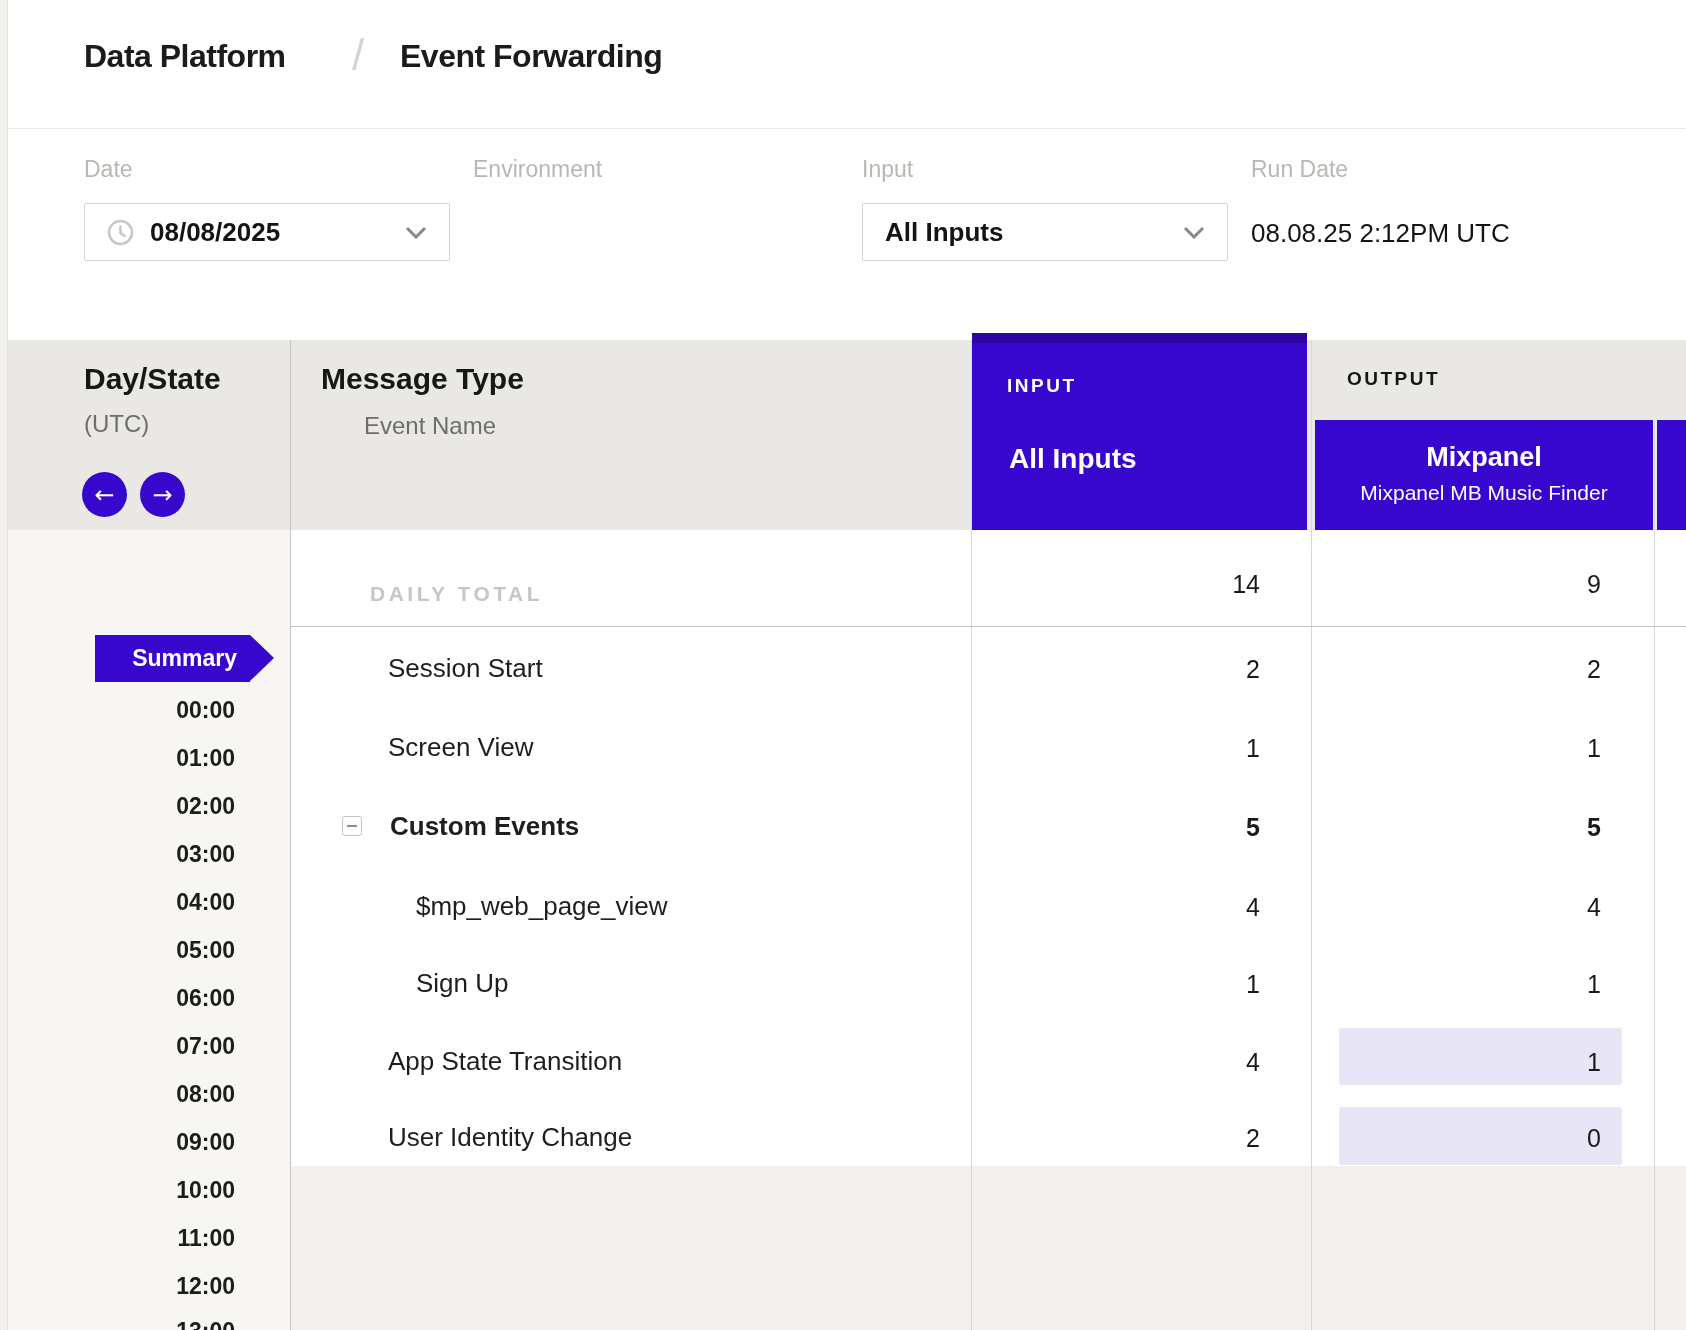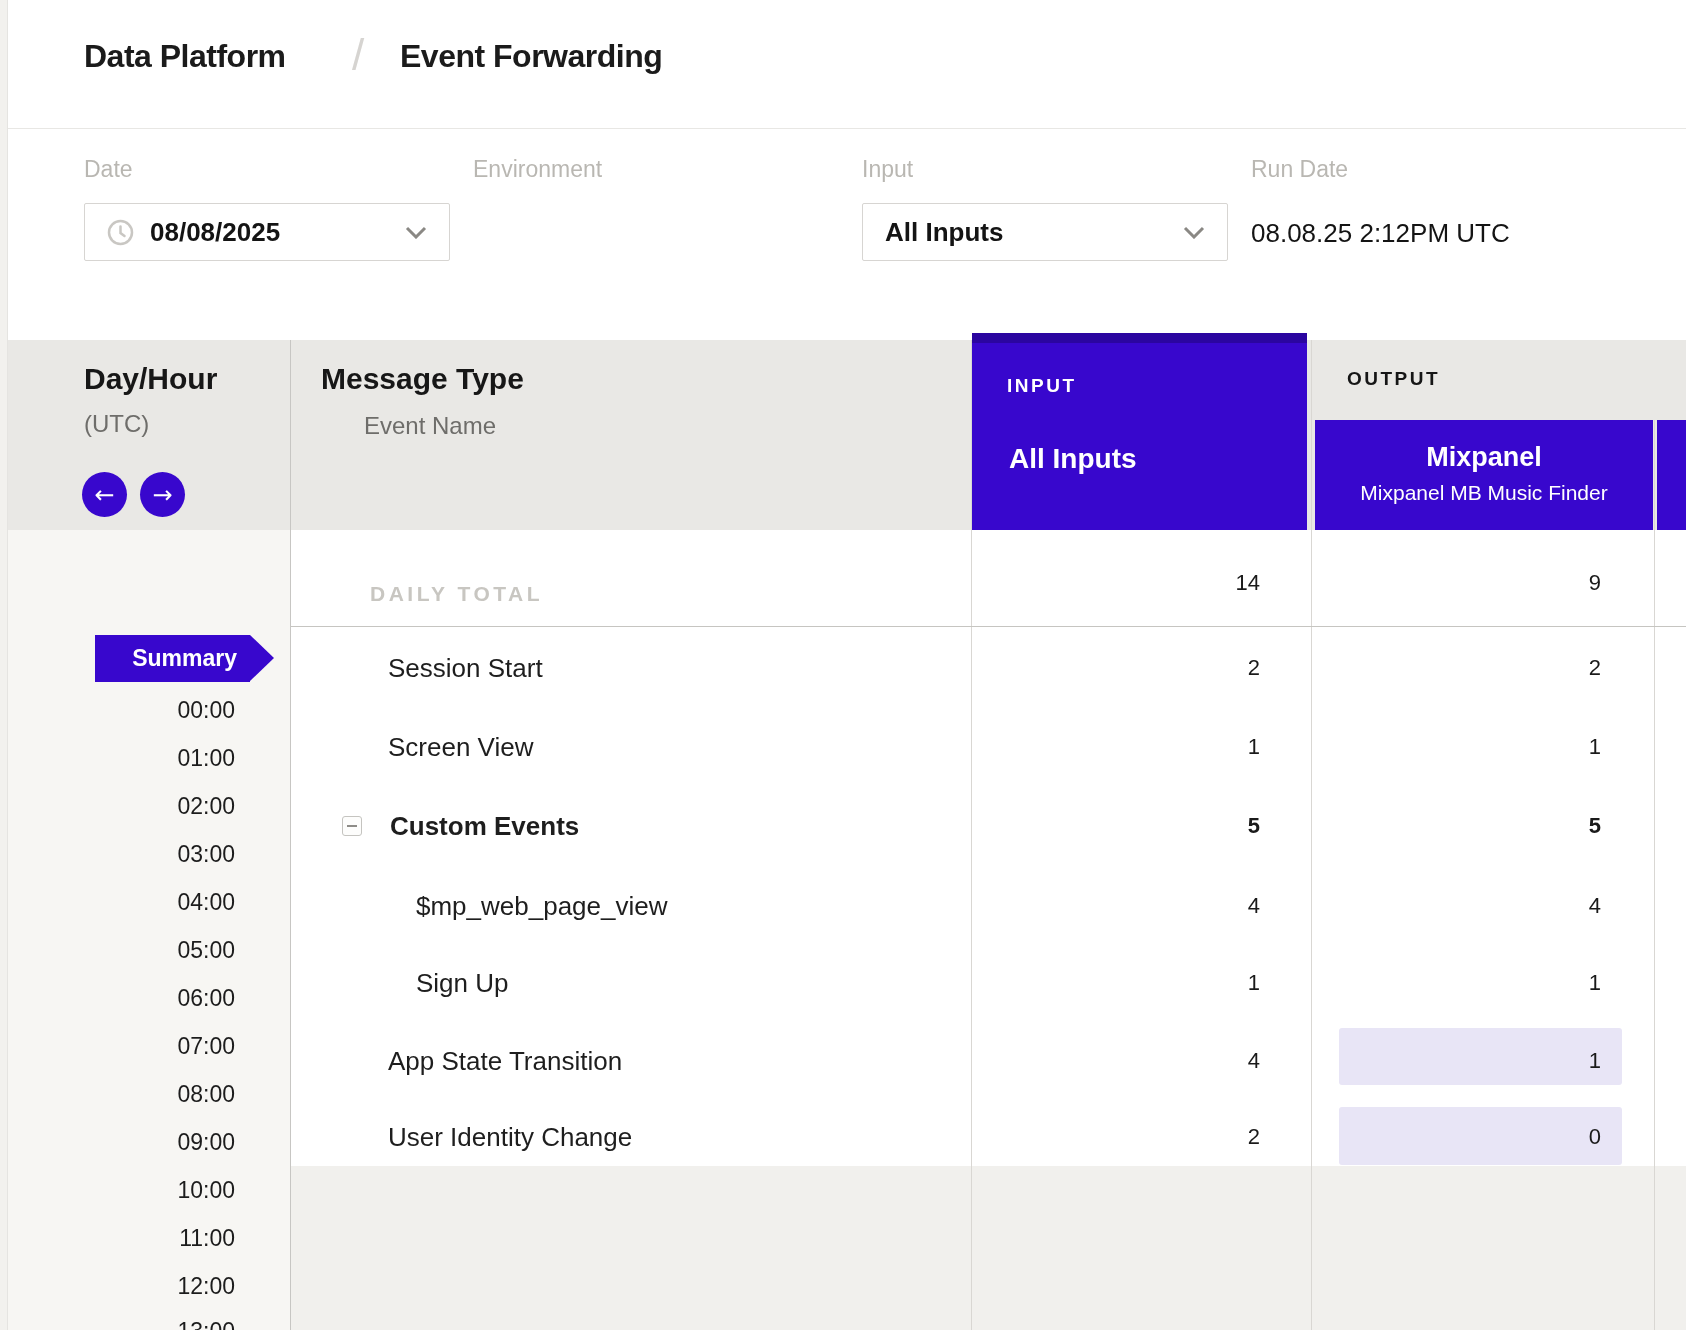--- a/index.html
+++ b/index.html
@@ -53,21 +53,21 @@
   .input-block .conn-name { position:absolute; left:37px; top:110px; color:#fff; font-size:28px; font-weight:700; }
 
   .output-label { left:1347px; top:368px; color:#161616; }
   .mixpanel-block { left:1315px; top:420px; width:338px; height:110px; background:#3807cd; color:#fff; text-align:center; }
   .mixpanel-block .conn-name { margin-top:22px; font-size:27px; font-weight:700; }
   .mixpanel-block .conn-sub { margin-top:8px; font-size:21px; }
   .next-block { left:1657px; top:420px; width:29px; height:110px; background:#3807cd; }
 
   
   .daily-label { left:370px; top:582px; font-size:21px; font-weight:700; letter-spacing:3.5px; color:#c8c6c1; }
-  .val { font-size:22px; color:#1a1a1a; text-align:right; }
+  .val { font-size:25px; color:#1a1a1a; text-align:right; }
   .val-in { left:1010px; width:250px; }
   .val-out { left:1350px; width:251px; }
   .row-label { font-size:26px; color:#1e1e1e; }
   .bold { font-weight:700; }
   .hl-cell { left:1339px; width:283px; background:#e8e5f6; border-radius:3px; }
 
   .collapse-box {
     left:342px; top:816px; width:20px; height:20px; border:1px solid #c5c4c0; border-radius:3px;
     display:flex; align-items:center; justify-content:center; cursor:pointer; background:#fdfdfc;
   }
@@ -75,21 +75,21 @@
 
   
   .summary-badge {
     left:95px; top:635px; width:155px; height:47px; background:#3807cd; color:#fff;
     font-size:23px; font-weight:700; text-align:right; line-height:47px; padding-right:13px; cursor:pointer;
   }
   .summary-tip {
     left:250px; top:635px; width:0; height:0;
     border-top:23.5px solid transparent; border-bottom:23.5px solid transparent; border-left:24px solid #3807cd;
   }
-  .hour { left:8px; width:227px; text-align:right; font-size:23px; font-weight:400; color:#1c1c1c; cursor:pointer; }
+  .hour { left:8px; width:227px; text-align:right; font-size:23px; font-weight:700; color:#1c1c1c; cursor:pointer; }
 </style>
 </head>
 <body>
 
 <div class="page">
 
   <div class="abs gutter"></div>
 
   <div class="abs crumb" style="left:84px;">Data Platform</div>
   <div class="abs crumb-sep" style="left:352px;">/</div>
@@ -130,21 +130,21 @@
 
   <div class="abs band"></div>
   <div class="abs sidebar-body"></div>
   <div class="abs bottom-fade"></div>
   <div class="abs v-strong"></div>
   <div class="abs v-div" style="left:971px; top:340px; height:990px;"></div>
   <div class="abs v-div" style="left:1311px; top:340px; height:990px;"></div>
   <div class="abs v-div" style="left:1654px; top:420px; height:910px;"></div>
   <div class="abs h-rule"></div>
 
-  <div class="abs col-title" style="left:84px; top:362px;">Day/Hour</div>
+  <div class="abs col-title" style="left:84px; top:362px;">Day/State</div>
   <div class="abs col-sub" style="left:84px; top:410px;">(UTC)</div>
   <div class="abs nav-btn" style="left:82px; top:472px;">←</div>
   <div class="abs nav-btn" style="left:140px; top:472px;">→</div>
 
   <div class="abs col-title" style="left:321px; top:362px;">Message Type</div>
   <div class="abs col-sub" style="left:364px; top:412px;">Event Name</div>
 
   <div class="abs input-block">
     <div class="strip"></div>
     <div class="group-label">INPUT</div>

